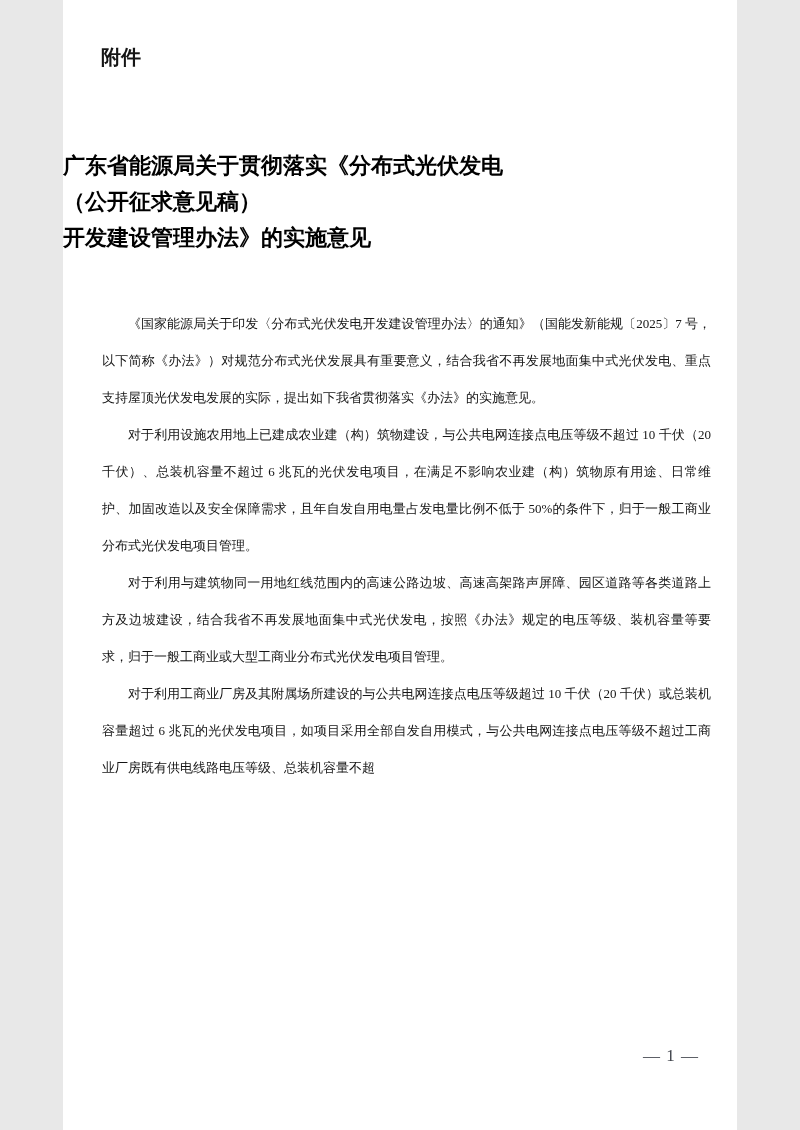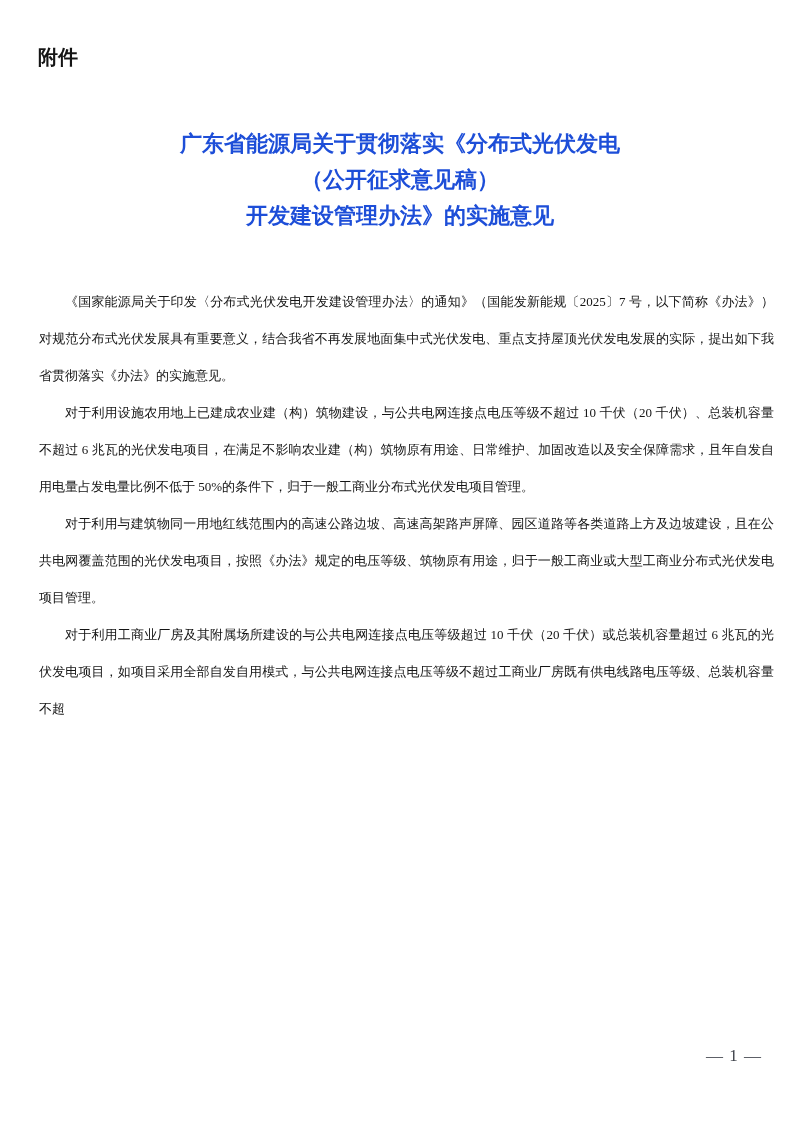--- a/index.html
+++ b/index.html
@@ -1,42 +1,41 @@
 <!DOCTYPE html>
 <html><head>
 <meta charset="utf-8">
 <style>
   * { margin: 0; padding: 0; box-sizing: border-box; }
   html, body { background: #e8e8e8; }
   .page {
     position: relative;
-    width: 800px;
+    width: 674px;
     height: 1130px;
     margin: 0 auto;
     background: #ffffff;
     overflow: hidden;
     font-family: "Liberation Serif", "DejaVu Serif", serif;
     color: #111111;
   }
   .attachment-label {
     margin: 44px 0 0 38px;
     font-family: "Liberation Sans", "DejaVu Sans", sans-serif;
     font-weight: bold;
     font-size: 20px;
     line-height: 26px;
     color: #151515;
   }
   .title-block {
-    margin-top: 56px;
-    text-align: center;
+    margin-top: 78px;
     font-family: "Liberation Sans", "DejaVu Sans", sans-serif;
     font-weight: bold;
     font-size: 22px;
     line-height: 36px;
-    color: #1d4ed8;
+    color: #000000;
   }
   .body-text {
     margin: 49px 26px 0 39px;
     font-size: 13px;
     line-height: 37px;
     text-align: justify;
     color: #141414;
   }
   .body-text p {
     text-indent: 2em;
@@ -65,19 +64,19 @@
 
   <div class="title-block">
     <div>广东省能源局关于贯彻落实《分布式光伏发电</div>
     <div>（公开征求意见稿）</div>
     <div>开发建设管理办法》的实施意见</div>
   </div>
 
   <div class="body-text">
     <p>《国家能源局关于印发〈分布式光伏发电开发建设管理办法〉的通知》（国能发新能规〔2025〕7 号，以下简称《办法》）对规范分布式光伏发展具有重要意义，结合我省不再发展地面集中式光伏发电、重点支持屋顶光伏发电发展的实际，提出如下我省贯彻落实《办法》的实施意见。</p>
     <p>对于利用设施农用地上已建成农业建（构）筑物建设，与公共电网连接点电压等级不超过 10 千伏（20 千伏）、总装机容量不超过 6 兆瓦的光伏发电项目，在满足不影响农业建（构）筑物原有用途、日常维护、加固改造以及安全保障需求，且年自发自用电量占发电量比例不低于 50%的条件下，归于一般工商业分布式光伏发电项目管理。</p>
-    <p>对于利用与建筑物同一用地红线范围内的高速公路边坡、高速高架路声屏障、园区道路等各类道路上方及边坡建设，且在公共电网覆盖范围的光伏发电项目，按照《办法》规定的电压等级、筑物原有用途，归于一般工商业或大型工商业分布式光伏发电项目管理。</p>
+    <p>对于利用与建筑物同一用地红线范围内的高速公路边坡、高速高架路声屏障、园区道路等各类道路上方及边坡建设，结合我省不再发展地面集中式光伏发电，按照《办法》规定的电压等级、装机容量等要求，归于一般工商业或大型工商业分布式光伏发电项目管理。</p>
     <p>对于利用工商业厂房及其附属场所建设的与公共电网连接点电压等级超过 10 千伏（20 千伏）或总装机容量超过 6 兆瓦的光伏发电项目，如项目采用全部自发自用模式，与公共电网连接点电压等级不超过工商业厂房既有供电线路电压等级、总装机容量不超</p>
   </div>
 
   <div class="page-number">— 1 —</div>
 
 </div>
 
 </body></html>

